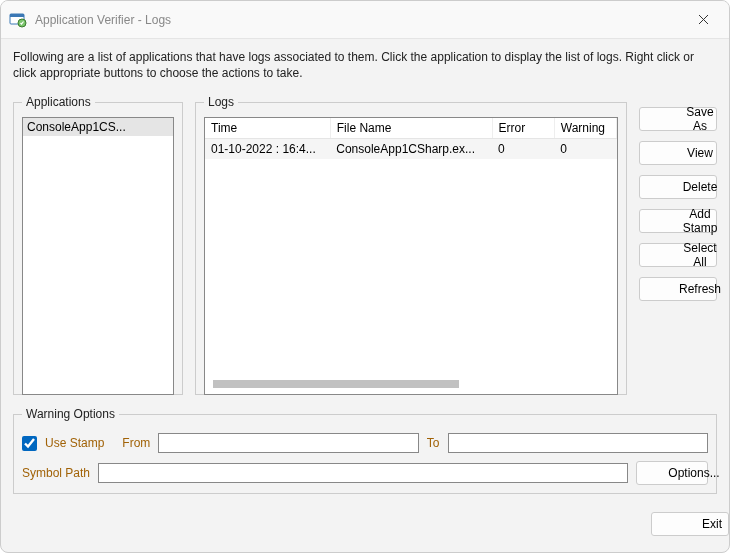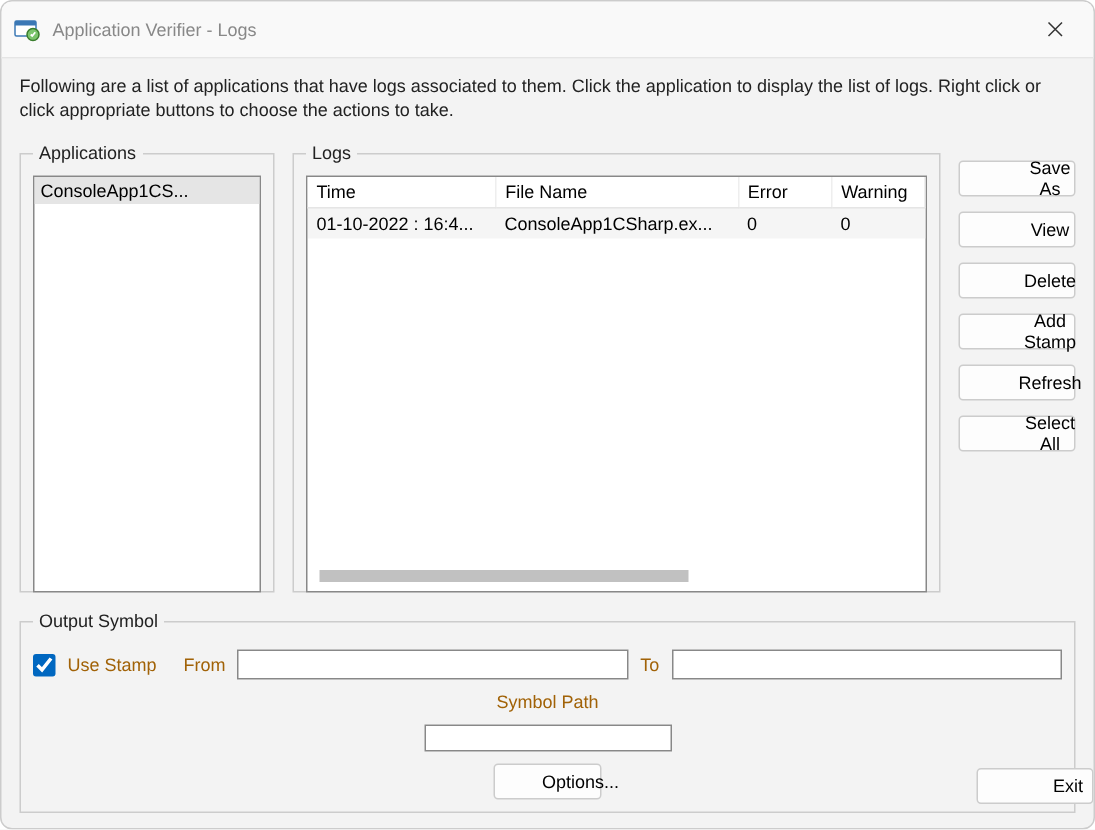--- a/index.html
+++ b/index.html
@@ -36,21 +36,21 @@
 .btn { background: #fdfdfd; border: 1px solid #ccc; border-radius: 3px; height: 24px; cursor: pointer; display: flex; align-items: center; justify-content: center; text-align: center; padding-left: 44px; }
 
 .output-box { margin-top: 12px; }
 .opt-row { display: flex; align-items: center; gap: 8px; margin-top: 4px; }
 .opt-row label { color: #a16207; }
 .opt-row input[type=text] { border: 1px solid #888; background: #fff; height: 20px; padding: 1px 4px; }
 .checkbox { width: 15px; height: 15px; accent-color: #0067c0; }
 .from-input { flex: 1; }
 .to-input { flex: 1; }
 
-.symrow { margin-top: 8px; flex-direction: column; }
+.symrow { margin-top: 8px; }
 .sym-input { flex: 1; }
 
 .bottom-row { position: absolute; right: 0; bottom: 16px; width: 78px; }
 
 
 .fake-hscroll { position: absolute; left: 8px; right: 8px; bottom: 4px; height: 12px; display: flex; }
 .fake-hscroll .thumb { background: #c1c1c1; border-radius: 0; width: 62%; height: 8px; margin-top: 2px; }
 </style>
 </head>
 <body>
@@ -115,27 +115,27 @@
               <div class="thumb"></div>
             </div>
         </div>
       </fieldset>
 
       <div class="btn-col">
         <div class="btn">Save As</div>
         <div class="btn">View</div>
         <div class="btn">Delete</div>
         <div class="btn">Add Stamp</div>
+        <div class="btn">Select All</div>
         <div class="btn">Refresh</div>
-        <div class="btn">Select All</div>
       </div>
     </div>
 
     <fieldset class="output-box">
-      <legend>Output Symbol</legend>
+      <legend>Warning Options</legend>
       <div class="opt-row">
         <input type="checkbox" class="checkbox" checked="" style="">
         <label>Use Stamp</label>
         <label style="margin-left:10px">From</label>
         <input type="text" class="from-input" value="" style="">
         <label>To</label>
         <input type="text" class="to-input" value="" style="">
       </div>
       <div class="opt-row symrow">
         <label>Symbol Path</label>

